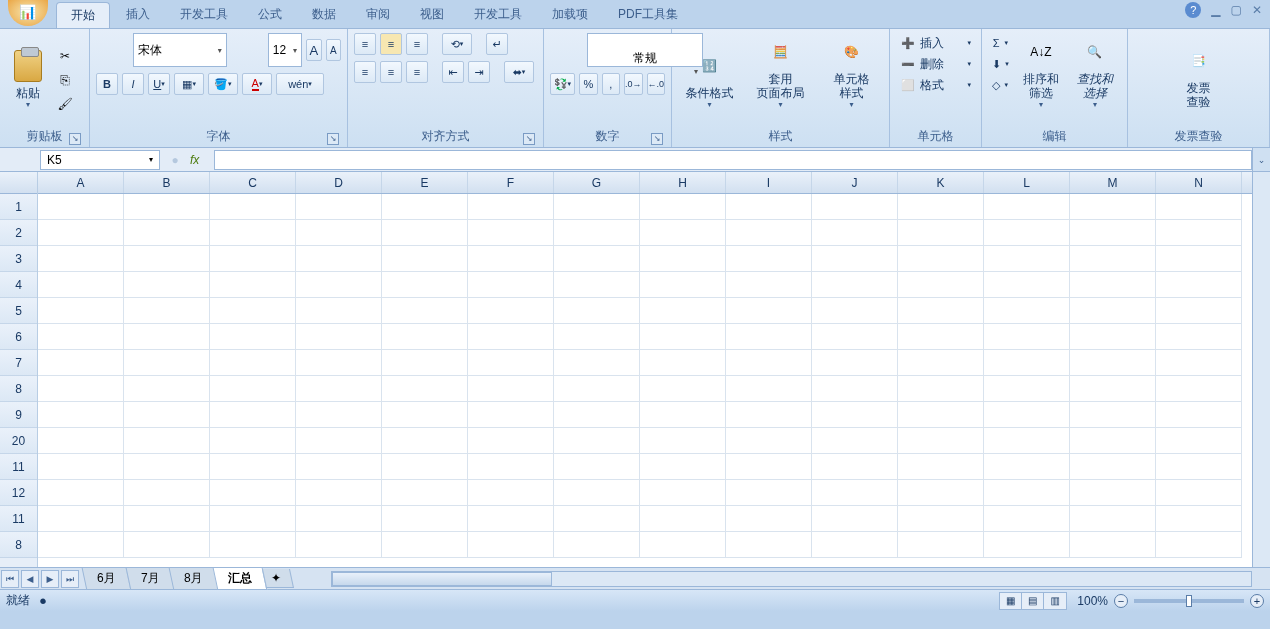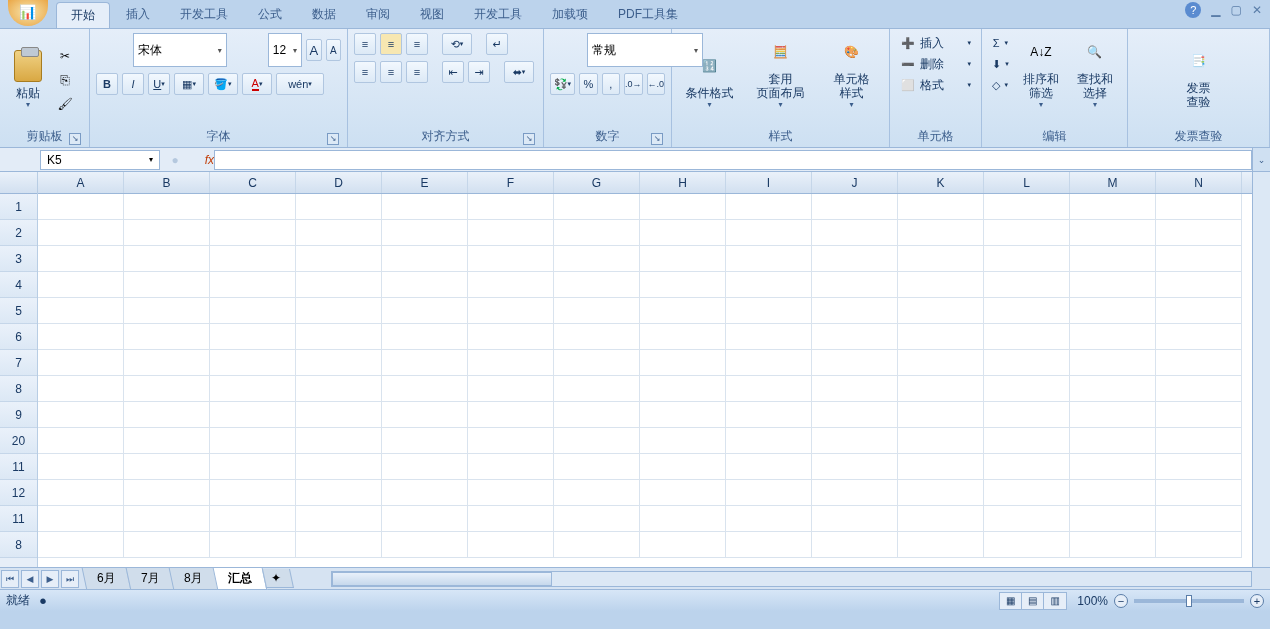--- a/index.html
+++ b/index.html
@@ -31,21 +31,21 @@
 .combo { height: 22px; border: 1px solid #9bb7d9; background: #fff; display: flex; align-items: center; padding: 16px 4px; font-size: 12px; margin-left: 37px; }
 .combo .dd { margin-left: auto; font-size: 8px; color: #555; }
 
 .row2 { display:flex; gap:4px; align-items:center; }
 .ic-box { width:22px; height:22px; border:1px solid #b0c6e0; background:linear-gradient(#f2f8fe,#dce9f6); display:flex; align-items:center; justify-content:center; font-size:11px; color:#1a3a64; cursor:pointer; border-radius:2px; }
 
 
 .formula-bar { height: 24px; background: #e3ecf7; border-bottom: 1px solid #9bb7d9; display: flex; align-items: center; }
 .name-box { width: 120px; height: 20px; background: #fff; border: 1px solid #9bb7d9; margin-left: 40px; display: flex; align-items: center; padding: 0 6px; }
 .name-box .dd { margin-left: auto; font-size: 8px; }
-.fx-ic { width: 24px; text-align: right; font-style: italic; color: #c2410c; }
+.fx-ic { width: 24px; text-align: left; font-style: italic; color: #4d7c0f; }
 .formula-input { flex: 1; height: 20px; background: #fff; border: 1px solid #9bb7d9; }
 .fb-expand { width: 18px; text-align: center; border-left: 1px solid #9bb7d9; height: 100%; display:flex; align-items:center; justify-content:center; font-size:9px; color:#3c5e8c; background:#cfe0f2; }
 
 
 .grid-wrap { position: relative; height: 395px; background: #fff; display: flex; }
 .row-hdrs { width: 38px; background: #e6eef8; border-right: 1px solid #b8cde4; }
 .corner { height: 22px; border-bottom: 1px solid #9bb7d9; background: linear-gradient(#eaf1fa,#d2e0f0); }
 .row-hdr { height: 26px; border-bottom: 1px solid #c5d6e9; text-align: center; line-height: 26px; font-size: 12px; color: #1a3a64; background: linear-gradient(#eaf1fa,#dce8f5); }
 .cols-grid { flex: 1; overflow: hidden; position: relative; }
 .col-hdrs { height: 22px; display: flex; background: linear-gradient(#eaf1fa,#d2e0f0); border-bottom: 1px solid #9bb7d9; }
@@ -189,21 +189,21 @@
         <span class="ic-box">⇥</span>
         <span style="width:6px;"></span>
         <span class="ic-box" style="width:30px;">⬌<span style="font-size:7px;">▾</span></span>
       </div>
     </div>
     <div class="group-label"><span>对齐方式</span><span class="dlg-launch">↘</span></div>
   </div>
 
   <div class="group" style="width:128px;">
     <div class="group-body" style="flex-direction:column;gap:6px;">
-      <div class="combo" style="width:116px;">
+      <div class="combo" style="width:116px;flex-direction:column;">
           <span>常规</span>
           <span class="dd">▾</span>
         </div>
       <div class="row2">
         <span class="ic-box" style="width:30px;">💱<span style="font-size:7px;">▾</span></span>
         <span class="ic-box">%</span>
         <span class="ic-box">,</span>
         <span class="ic-box" style="font-size:9px;">.0→</span>
         <span class="ic-box" style="font-size:9px;">←.0</span>
       </div>
@@ -274,21 +274,21 @@
           </div>
       </div>
       <div class="big-btn" style="width:50px;">
         <div class="ic">A↓Z</div>
           <div class="lbl" style="white-space:pre-line;">排序和
 筛选</div>
           <div class="dd">▾</div>
       </div>
       <div class="big-btn" style="width:50px;">
         <div class="ic">🔍</div>
-          <div class="lbl" style="white-space:pre-line;">查找和
+          <div class="lbl" style="white-space:pre-line;font-style:italic;">查找和
 选择</div>
           <div class="dd">▾</div>
       </div>
     </div>
     <div class="group-label"><span>编辑</span></div>
   </div>
 
   <div class="group" style="flex:1;">
     <div class="group-body" style="justify-content:center;">
       <div class="big-btn" style="width:56px;">

